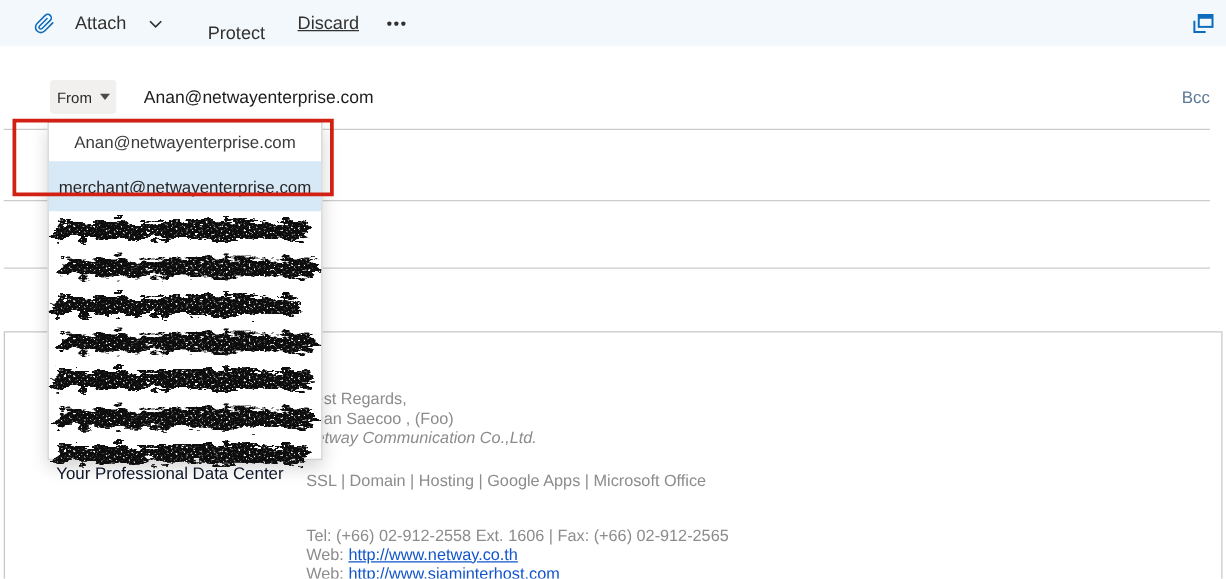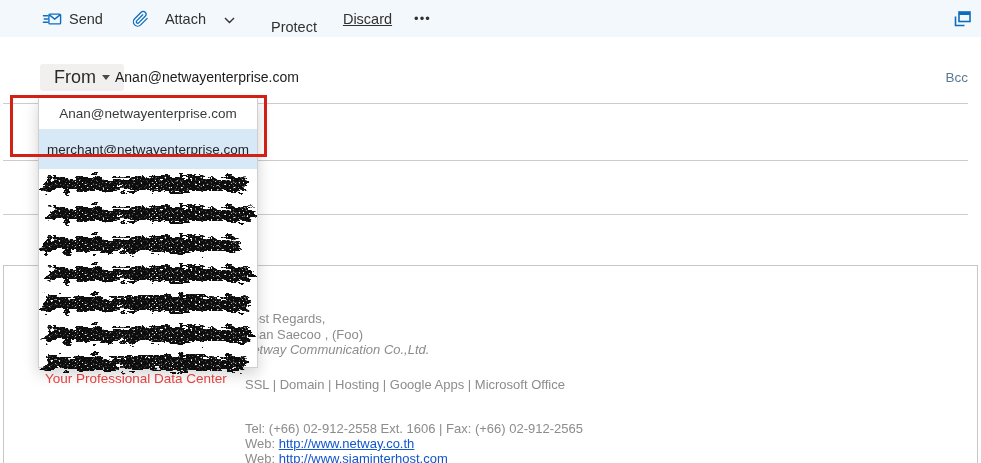--- a/index.html
+++ b/index.html
@@ -22,23 +22,23 @@
   .tb-attach  { margin-left:25px;gap:16px; }
   .tb-protect { margin-left:32px;margin-top:16px; }
   .tb-discard { margin-left:22px;text-decoration:underline; }
   .tb-more    { margin-left:18px; font-size:13px; letter-spacing:1px; color:#323130; }
   .tb-icon svg { display:block; }
   .chev { margin-left:2px; }
   .popout { position:absolute; right:8px; top:9px; width:22px; height:20px; cursor:pointer; }
 
   
   .from-btn {
-    position:absolute; left:40px; top:64px; width:84px; height:27px;
+    position:absolute; left:40px; top:64px; width:53px; height:27px;
     background:#f1f0ef; border-radius:3px; display:flex; align-items:center;
-    justify-content:center; gap:6px; font-size:18px; color:#2b2a29; cursor:pointer;
+    justify-content:center; gap:6px; font-size:12px; color:#2b2a29; cursor:pointer;
   }
   .caret-down {
     width:0; height:0; border-left:4px solid transparent; border-right:4px solid transparent;
     border-top:5px solid #4a4a4a;
   }
   .from-value {
     position:absolute; left:115px; top:69px; font-size:14px; color:#1d1c1b;
   }
   .bcc {
     position:absolute; right:13px; top:70px; font-size:13.5px; color:#5a7894; cursor:pointer;
@@ -48,21 +48,21 @@
   .hline { position:absolute; height:1px; background:#cccccc; }
   .hline-from { left:3px; top:103px; width:965px; }
   .hline-to   { left:3px; top:160px; width:965px; }
   .hline-cc   { left:3px; top:214px; width:965px; }
 
   
   .body-box {
     position:absolute; left:3px; top:265px; width:975px; height:230px;
     border:1px solid #c7c7c7; background:#fff;
   }
-  .tagline { position:absolute; left:45px; top:371px; font-size:13.5px; color:#ef4444; }
+  .tagline { position:absolute; left:45px; top:371px; font-size:13.5px; color:#0f172a; }
   .sig-block { position:absolute; left:243px; top:311px; font-size:13px; line-height:15.5px; color:#8c8c8c; }
   .sig-company { font-style:italic; }
   .svc-block { position:absolute; left:245px; top:377px; font-size:13px; line-height:15.5px; color:#8c8c8c; }
   .contact-block { position:absolute; left:245px; top:422px; font-size:13px; line-height:14.8px; color:#8c8c8c; }
   .contact-block a { color:#1155cc; text-decoration:underline; cursor:pointer; }
 
   
   .dropdown {
     position:absolute; left:38px; top:97px; width:220px; height:271px;
     background:#fff; border:1px solid #cfcfcf;
@@ -100,30 +100,20 @@
           <feMergeNode in="dm"></feMergeNode>
         </feMerge>
     </filter>
   </defs>
 </svg>
 
 <div class="screen">
 
   <div class="toolbar">
 
-    <div class="tb-item tb-send">
-      <span class="tb-icon">
-        <svg width="20" height="18" viewBox="0 0 24 22" fill="none">
-          <path d="M1.5 7h5M2.5 11h4M1.5 15h5" stroke="#0f6cbd" stroke-width="1.7" stroke-linecap="round"></path>
-          <rect x="8.2" y="5" width="14.3" height="12" rx="1.2" stroke="#0f6cbd" stroke-width="1.7"></rect>
-          <path d="M8.8 6l6.5 5.2L21.8 6" stroke="#0f6cbd" stroke-width="1.7" stroke-linejoin="round"></path>
-        </svg>
-      </span>
-      <span>Send</span>
-    </div>
 
     <div class="tb-item tb-attach">
       <span class="tb-icon">
         <svg width="17" height="18" viewBox="0 0 24 24" fill="none">
           <path d="M21.44 11.05l-9.19 9.19a6 6 0 01-8.49-8.49l9.19-9.19a4 4 0 015.66 5.66l-9.2 9.19a2 2 0 01-2.83-2.83l8.49-8.48" stroke="#0f6cbd" stroke-width="1.8" stroke-linecap="round" stroke-linejoin="round"></path>
         </svg>
       </span>
       <span>Attach</span>
       <span class="chev">
         <svg width="11" height="7" viewBox="0 0 11 7" fill="none">

